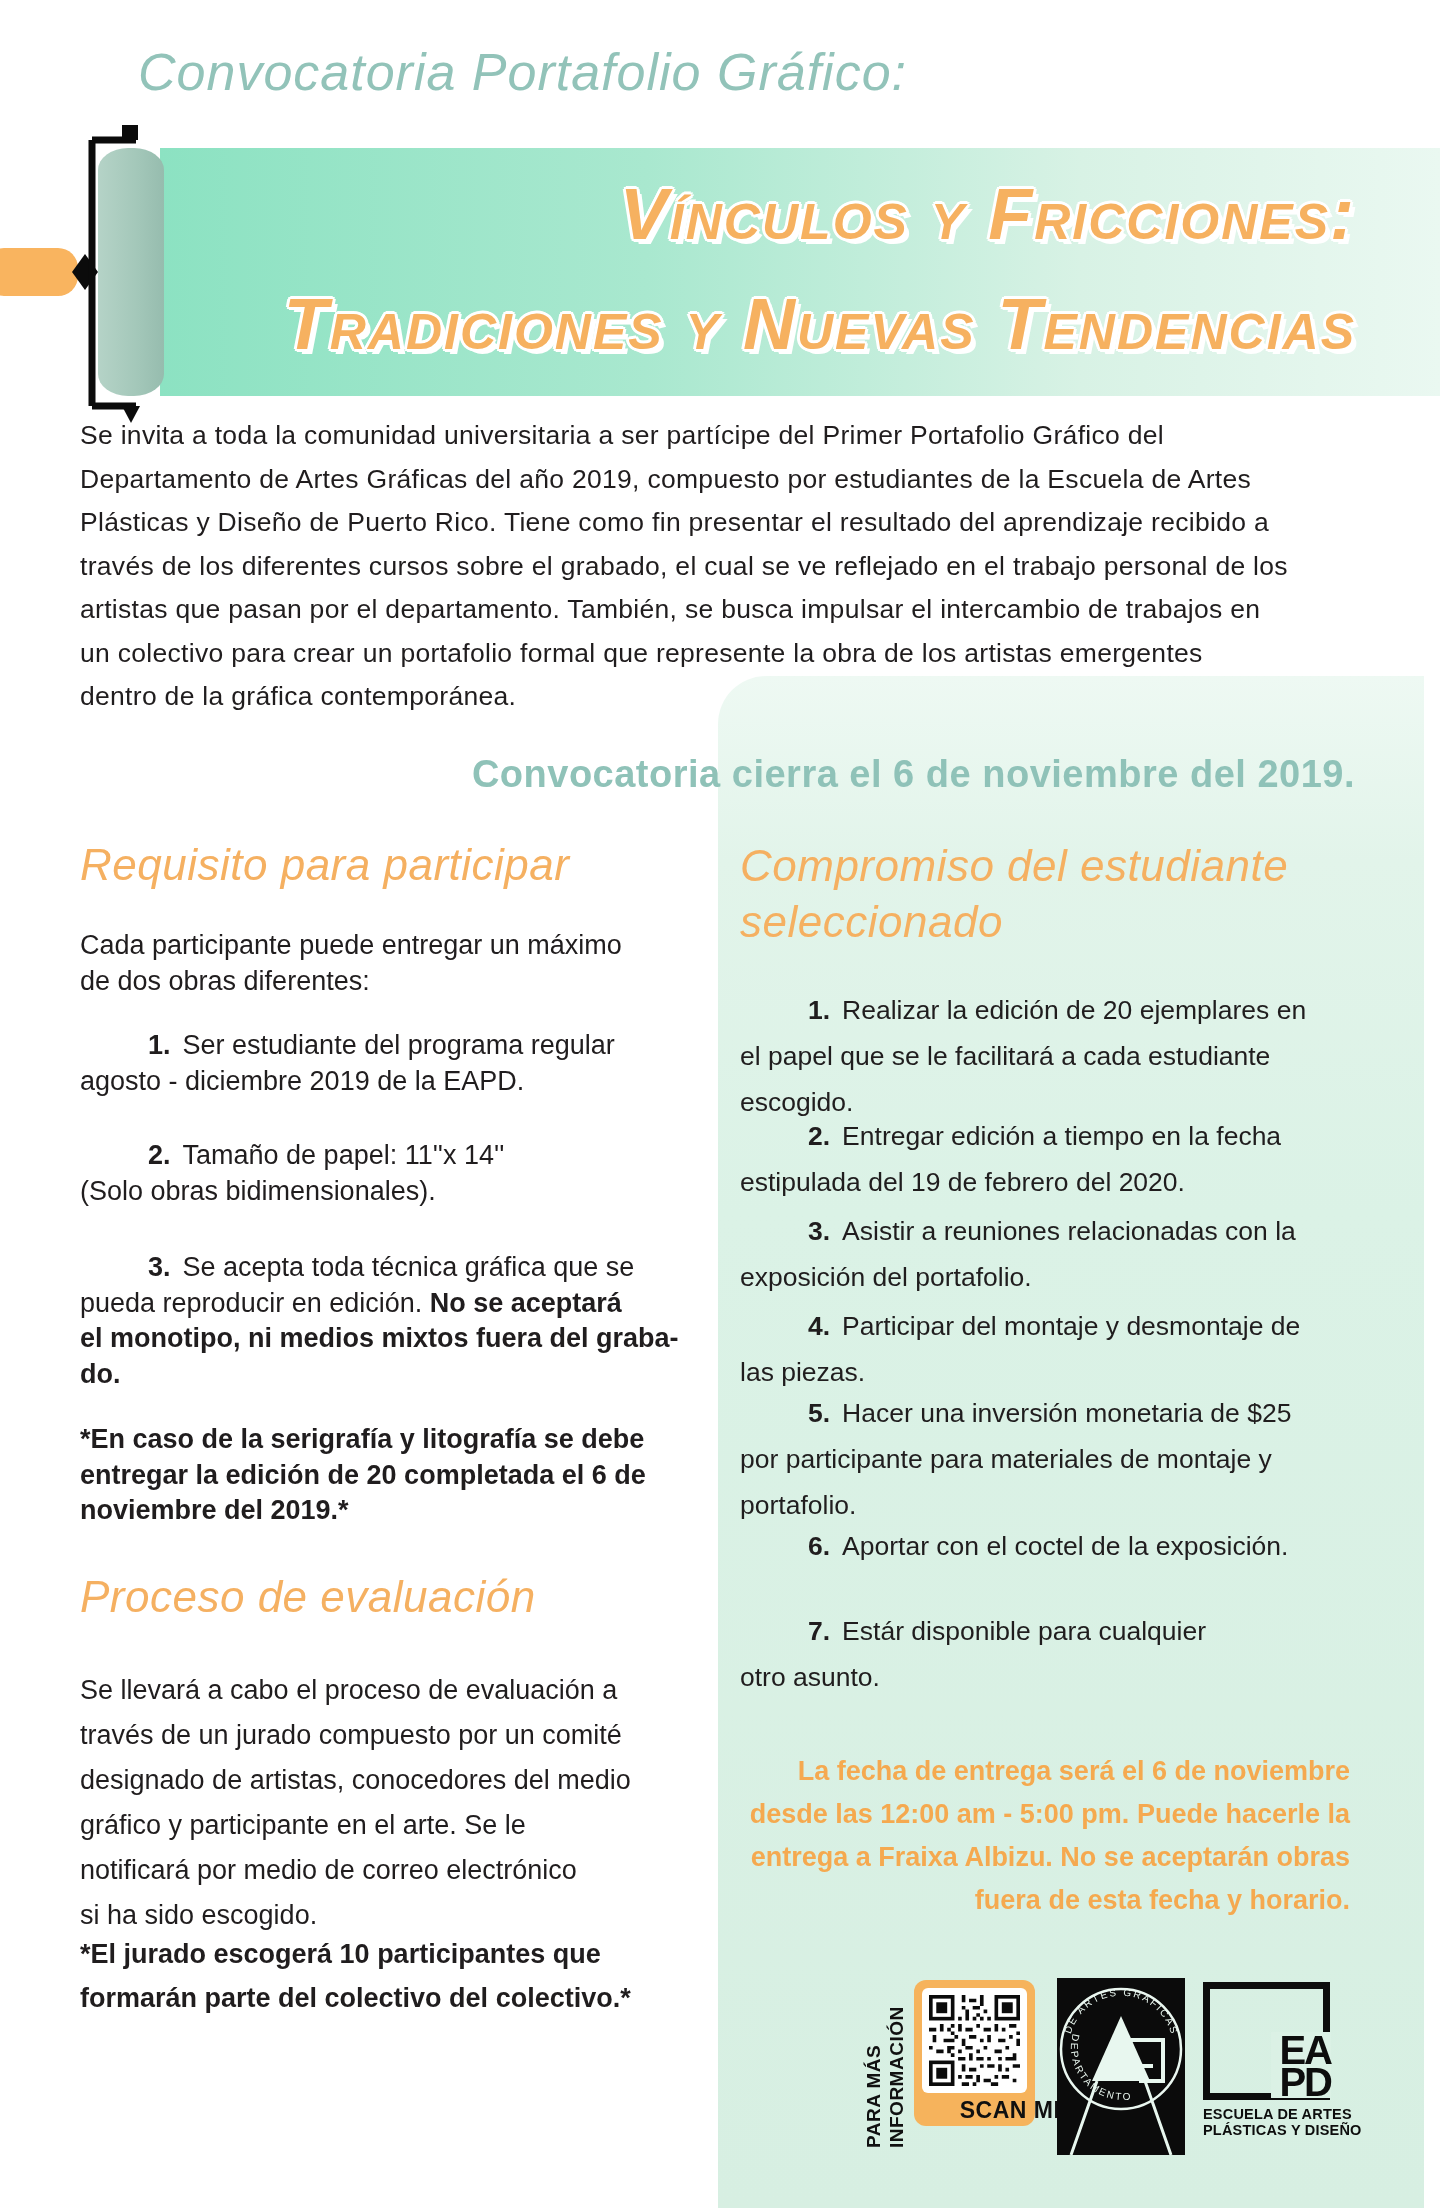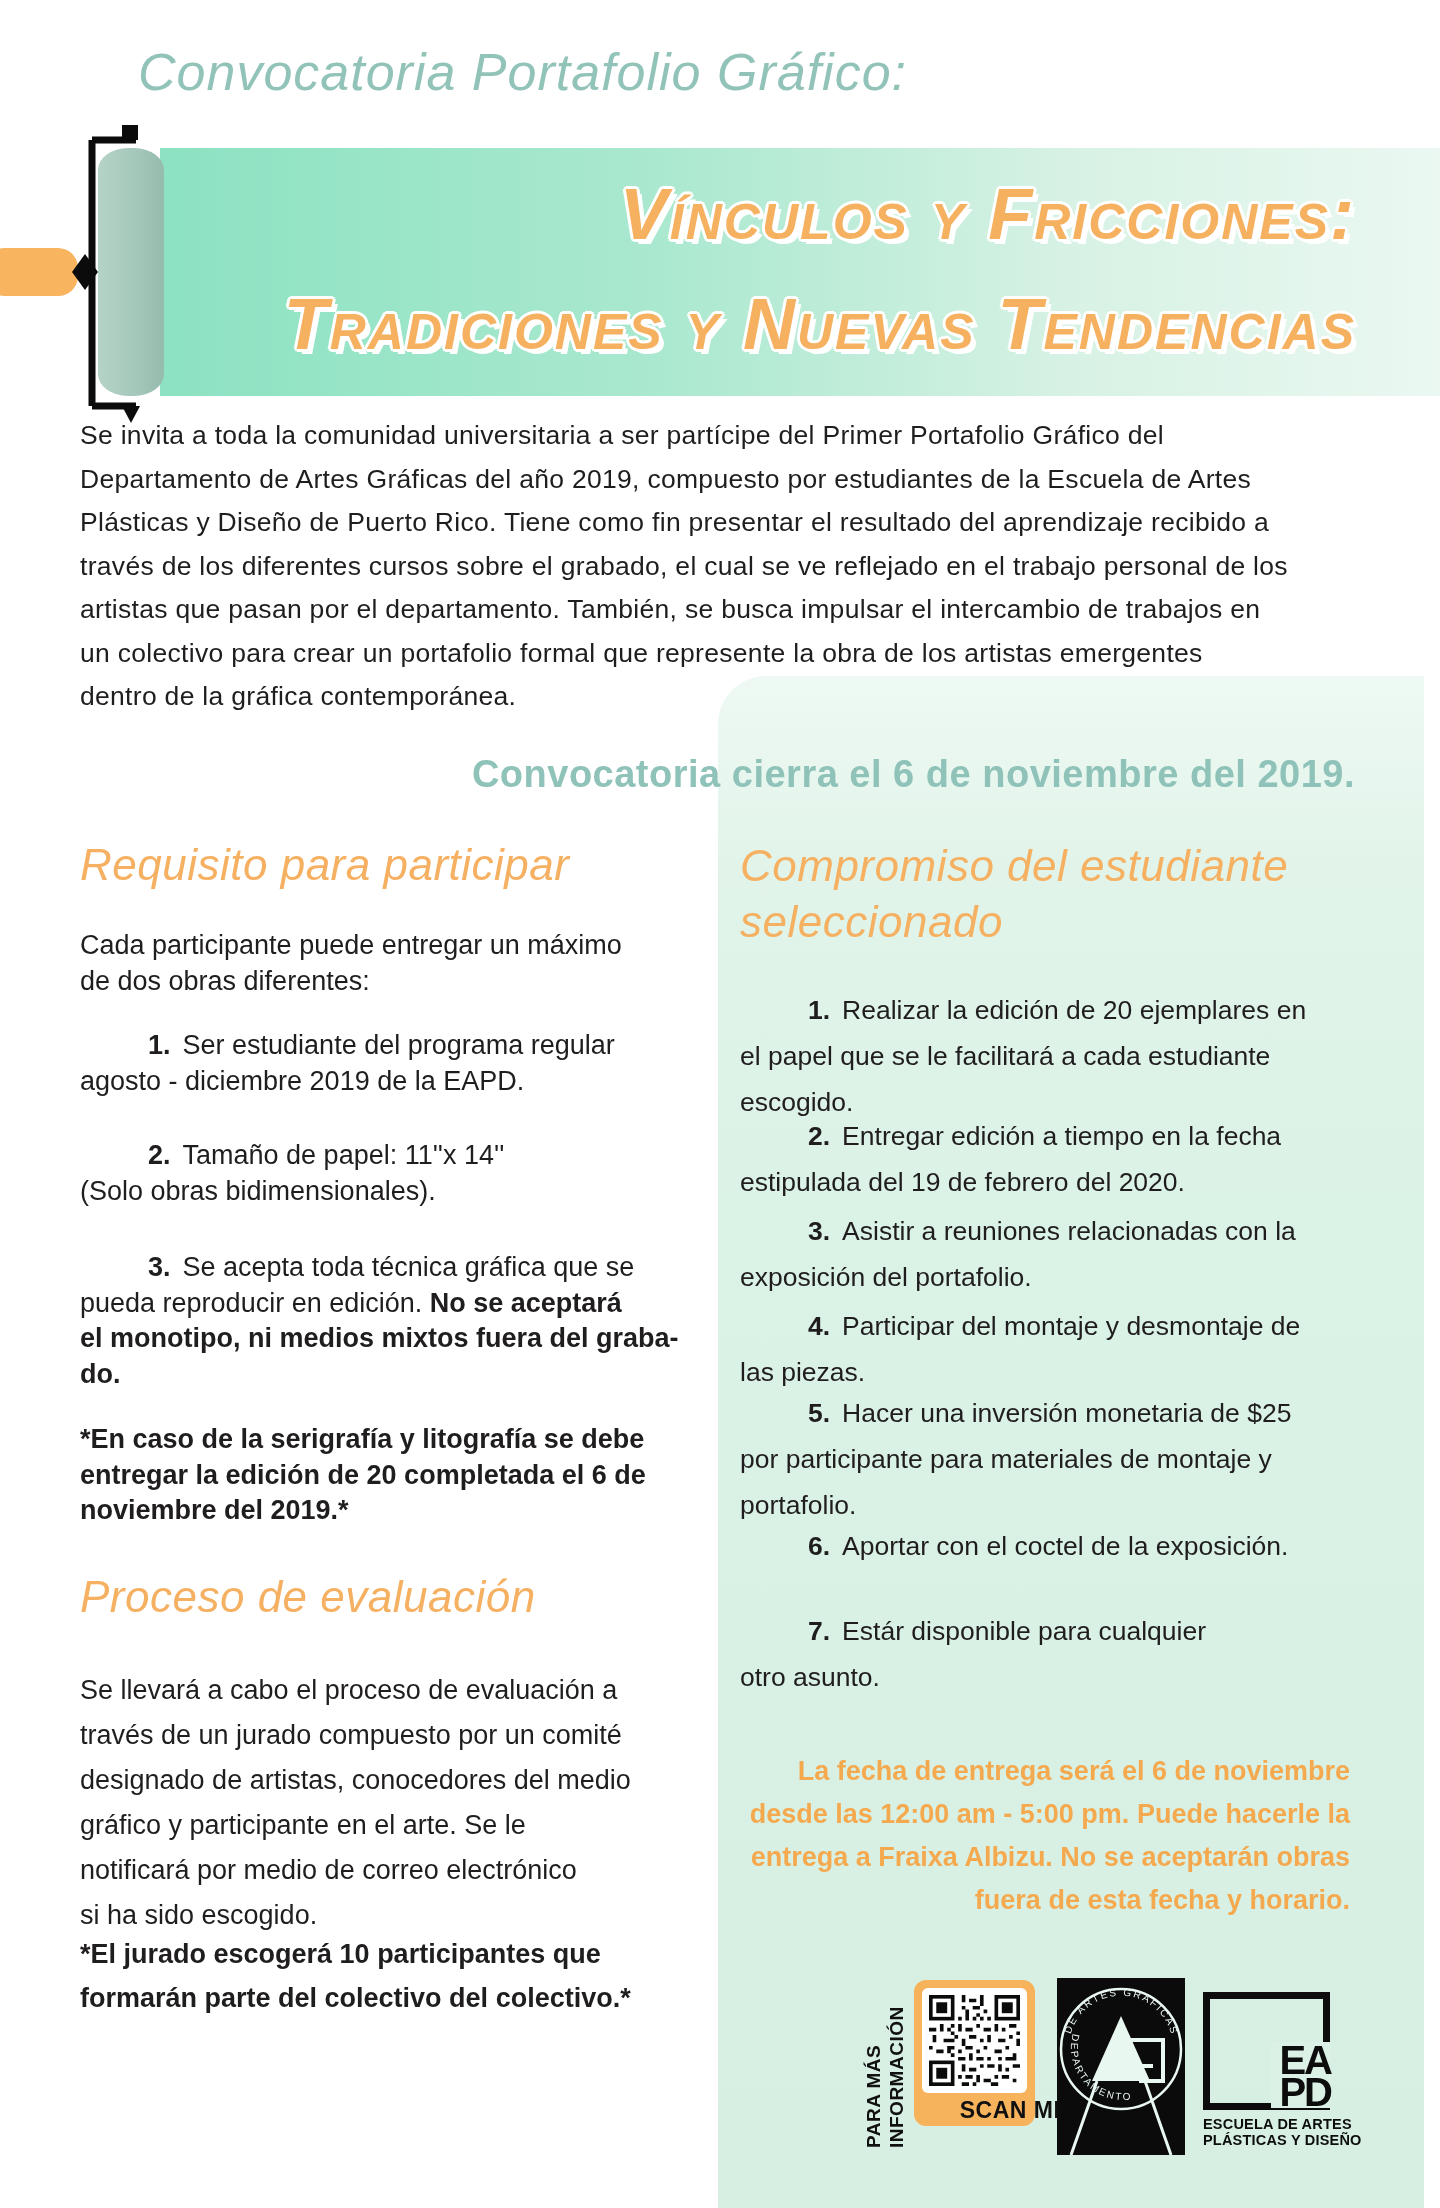--- a/index.html
+++ b/index.html
@@ -52,21 +52,21 @@
   
   .info-wrap{left:862px;top:1988px;width:48px;height:160px;}
   .info-rot{width:160px;height:48px;transform:rotate(-90deg) translateX(-160px);transform-origin:top left;
             font-size:19px;font-weight:700;line-height:23px;letter-spacing:0.5px;color:#111;}
   .qr-frame{left:914px;top:1980px;width:121px;height:146px;background:#f6b35c;border-radius:12px;}
   .qr-white{position:absolute;left:8px;top:8px;width:105px;height:105px;background:#fff;border-radius:6px;}
   .qr-white svg{position:absolute;left:7px;top:7px;}
   .scan-label{position:absolute;left:0;bottom:2px;width:100%;text-align:center;font-size:23px;
               font-weight:600;color:#101010;letter-spacing:0.5px;padding-left:40px;}
   .dept-logo{left:1057px;top:1978px;}
-  .eapd{left:1203px;top:1982px;width:140px;margin-top:10px;}
+  .eapd{left:1203px;top:1982px;width:140px;}
   .eapd-square{position:relative;width:127px;height:118px;border:7px solid #0d0d0d;box-sizing:border-box;}
   .eapd-letters{position:absolute;right:-8px;bottom:-5px;background:#dbf1e5;padding:2px 0 0 8px;
                 font-weight:700;font-size:40px;line-height:32px;letter-spacing:-2px;color:#0d0d0d;}
   .eapd-caption{margin-top:6px;font-weight:700;font-size:14.5px;line-height:16px;letter-spacing:0.2px;
                 color:#0d0d0d;white-space:nowrap;}
 </style>
 </head>
 <body>
 
 <div class="page">

